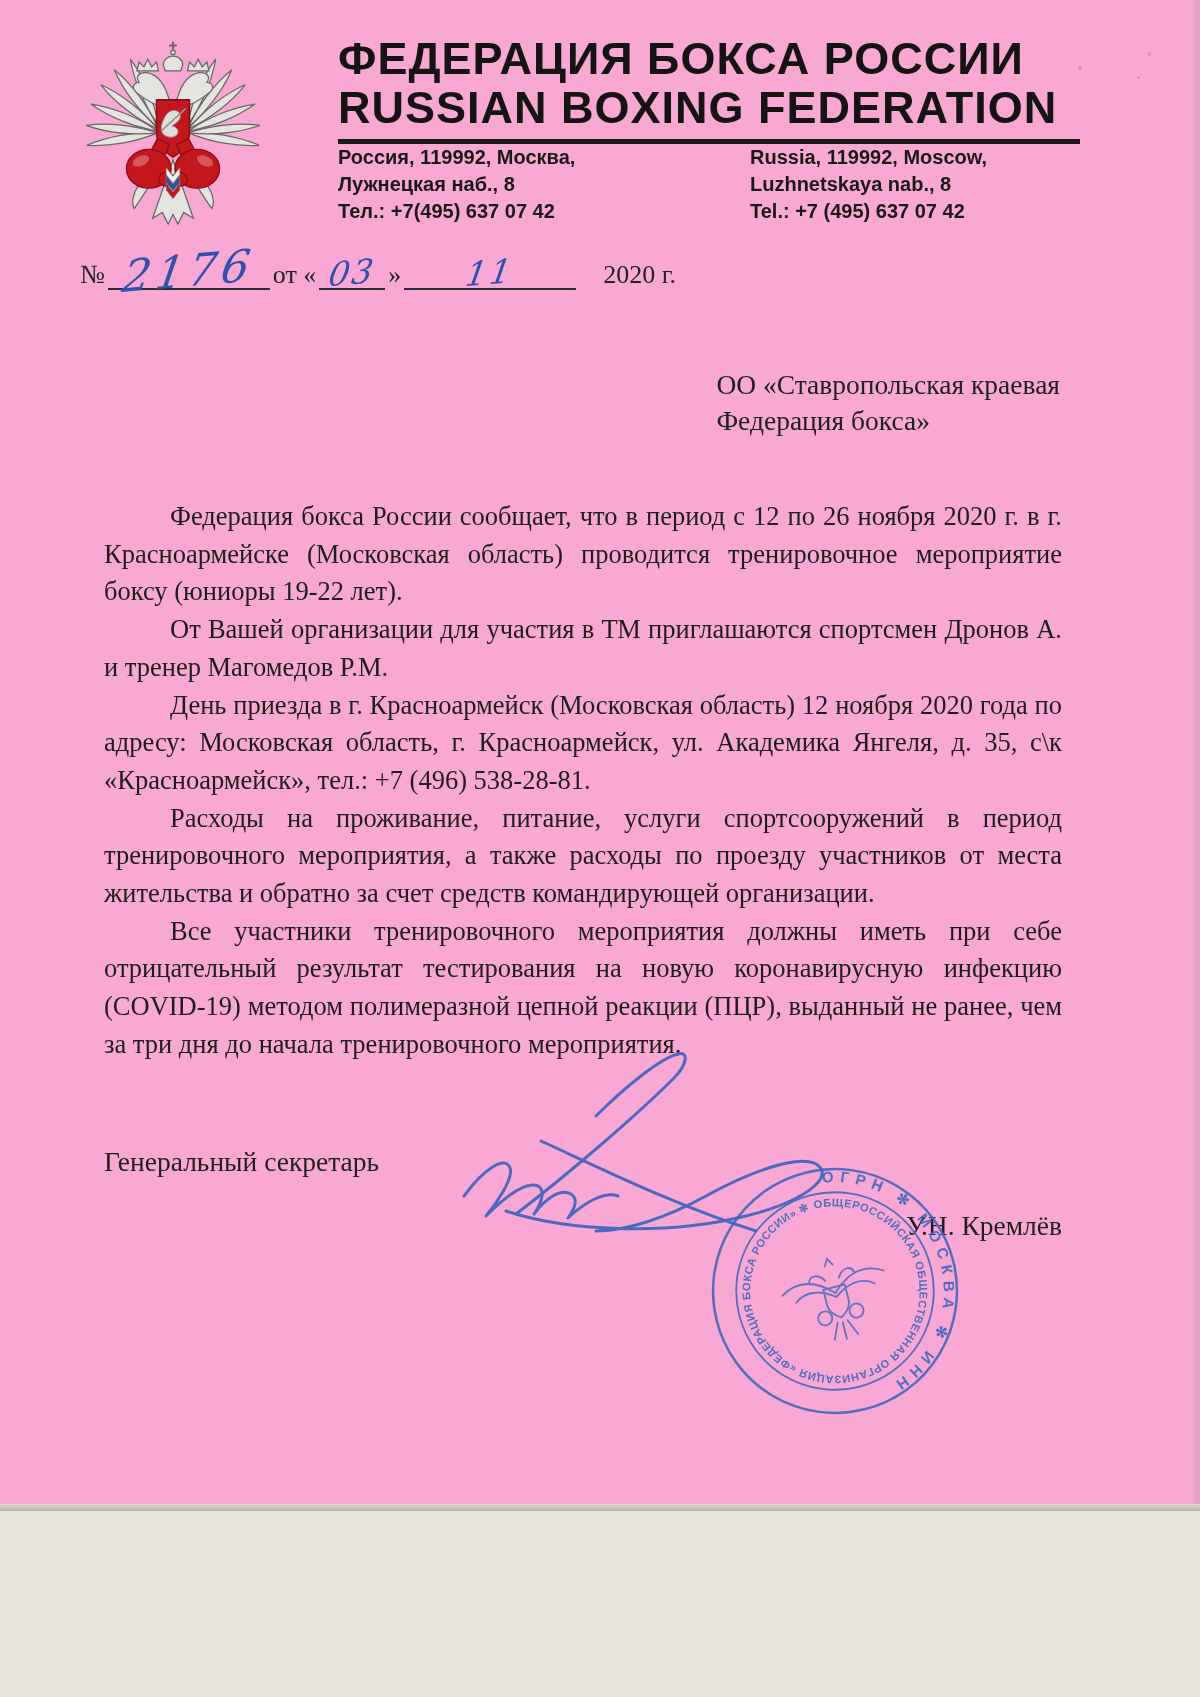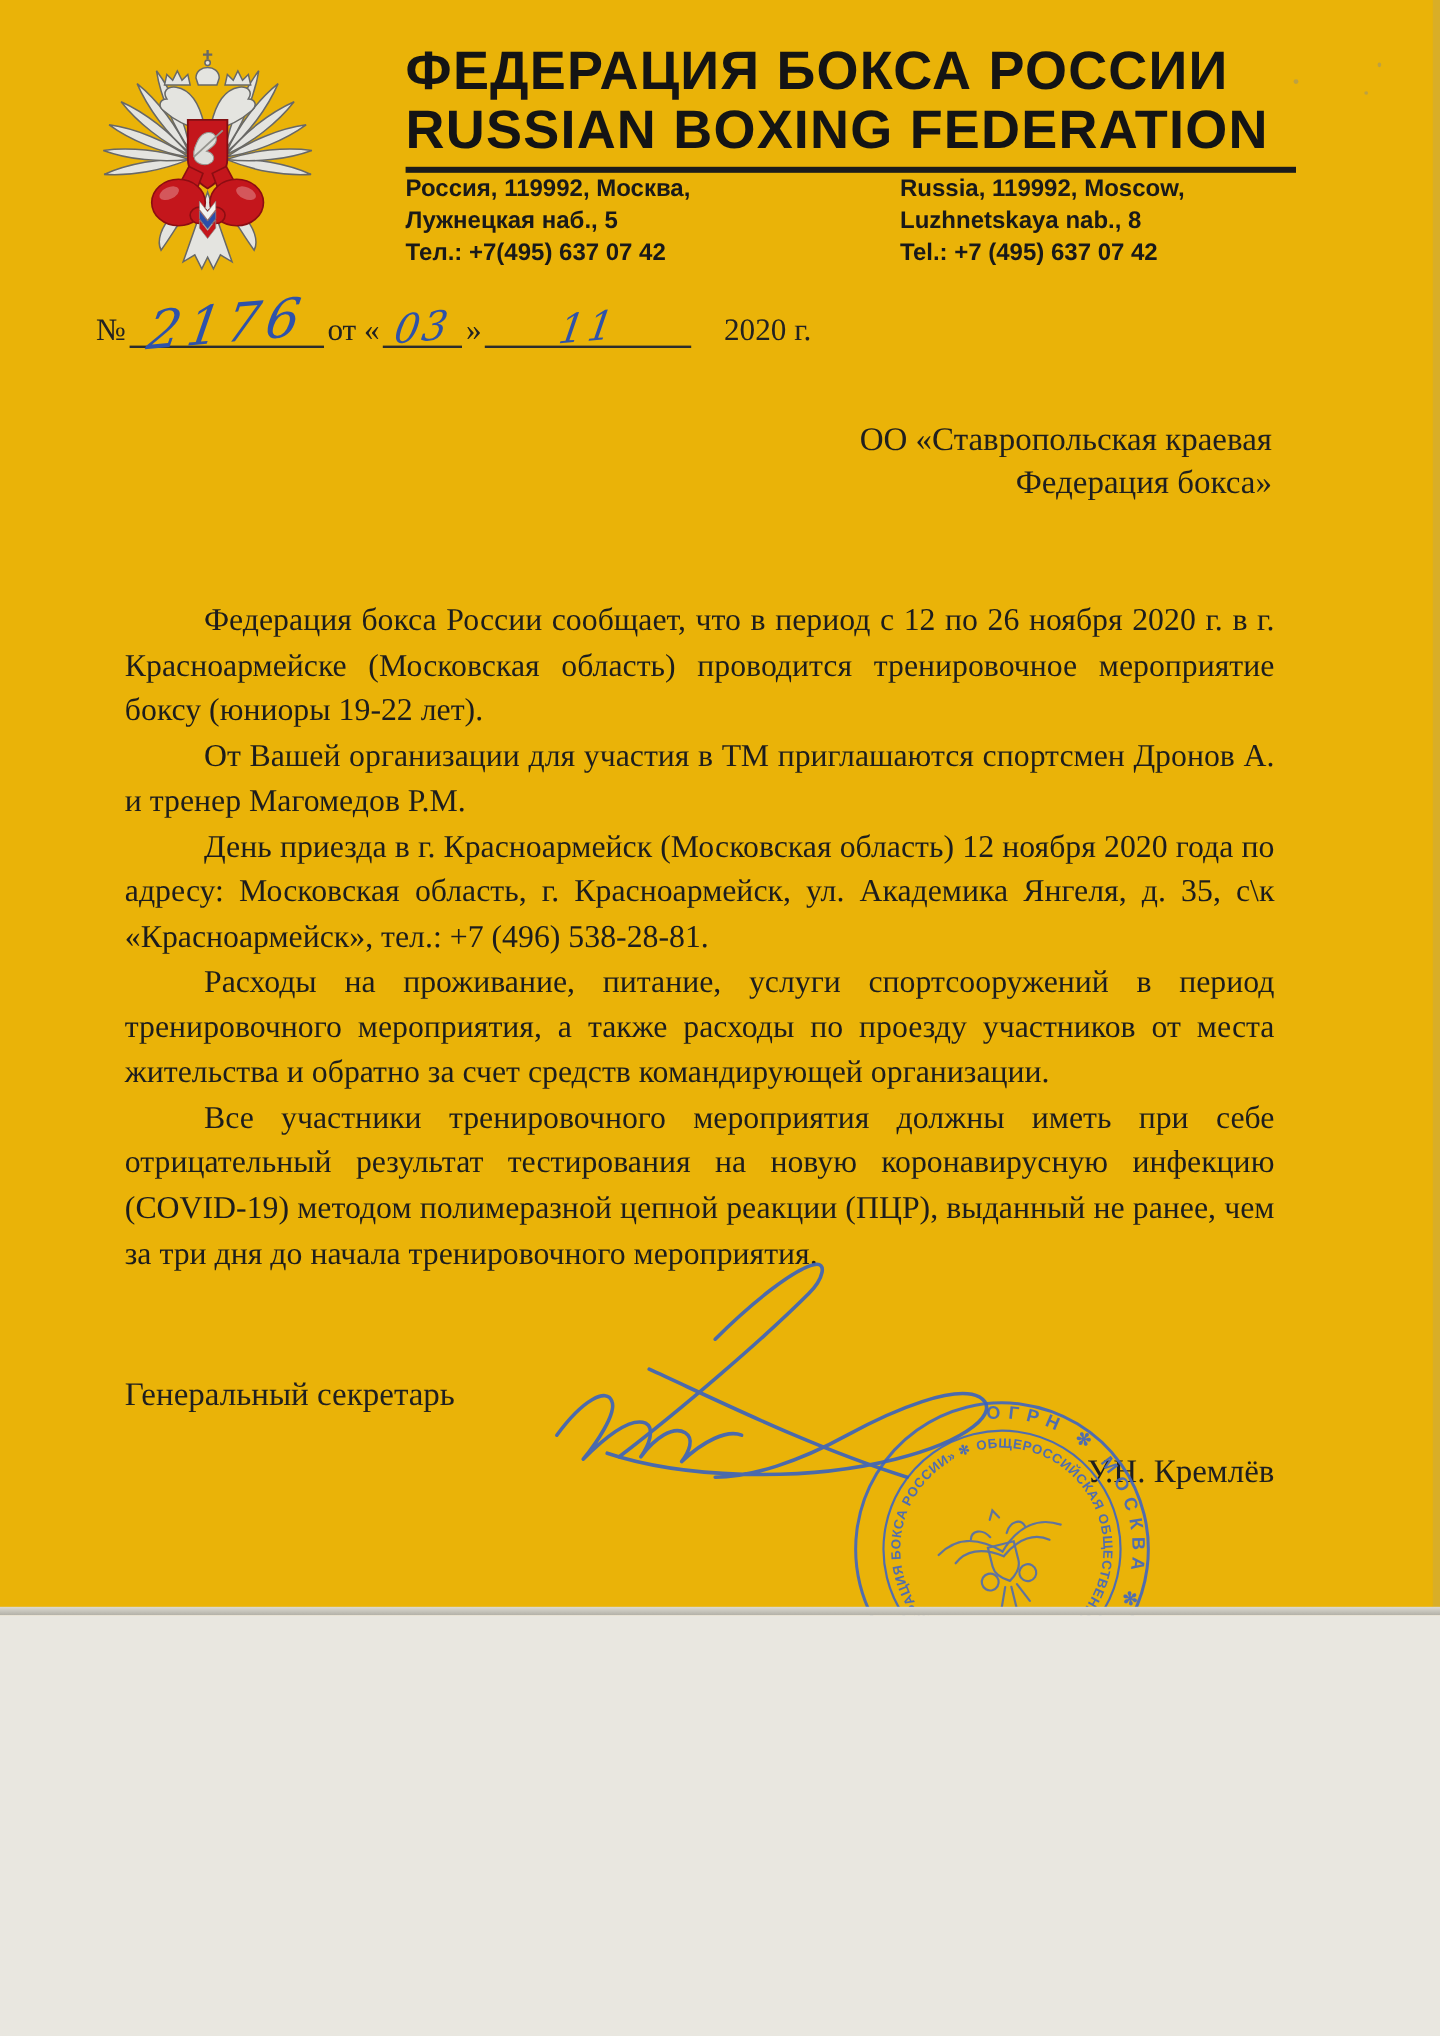--- a/index.html
+++ b/index.html
@@ -1,16 +1,16 @@
 <!DOCTYPE html>
 <html><head>
 <meta charset="utf-8">
 <style>
   html,body{margin:0;padding:0;background:#e9e7e0}
-  .page{position:relative;width:1200px;height:1346px;margin:0 auto;background:#eab308;
+  .page{position:relative;width:1200px;height:1511px;margin:0 auto;background:#f9a8d4;
         font-family:"Liberation Serif",serif;color:#1f1f1f;overflow:hidden}
 
   
   .emblem{position:absolute;left:76px;top:26px;width:194px;height:204px}
   .head{position:absolute;left:338px;top:34px;width:742px}
   .t1,.t2{font-family:"Liberation Sans",sans-serif;font-weight:700;font-size:45px;line-height:49px;
           letter-spacing:1px;color:#141414;white-space:nowrap}
   .rule{height:5px;background:#1b1b1b;margin-top:7px}
   .addr-row{display:flex;}
   .addr{width:412px;font-family:"Liberation Sans",sans-serif;font-weight:700;font-size:20px;
@@ -23,21 +23,21 @@
          vertical-align:bottom;margin:0 3px}
   .b1{width:162px}.b2{width:66px}.b3{width:172px}
   .hw{position:absolute;left:50%;bottom:-4px;transform:translateX(-50%) rotate(-5deg) skewX(-14deg);
       font-family:"DejaVu Serif",serif;font-style:italic;color:#2e52aa;white-space:nowrap}
   .hw-num{font-size:44px;letter-spacing:5px;bottom:-8px}
   .hw-day{font-size:33px;letter-spacing:2px}
   .hw-month{font-size:33px;letter-spacing:3px}
   .yr{margin-left:24px}
 
   
-  .recipient{position:absolute;top:348px;right:140px;text-align:right;font-size:27.5px;line-height:36px}
+  .recipient{position:absolute;top:367px;right:140px;text-align:left;font-size:27.5px;line-height:36px}
 
   
   .body-text{position:absolute;left:104px;top:498px;width:958px;font-size:26.5px;line-height:37.7px;
              text-align:justify;color:#1d1d1d}
   .body-text p{text-indent:66px;margin:0}
 
   
   .sig-title{position:absolute;left:104px;top:1146px;font-size:27.5px}
   .sig-name{position:absolute;right:138px;top:1210px;font-size:27.5px}
   .stamp{position:absolute;left:706px;top:1162px;width:258px;height:258px;transform:rotate(-14deg);opacity:.92}
@@ -110,21 +110,21 @@
     </g>
   </svg>
 
   <div class="head">
     <div class="t1">ФЕДЕРАЦИЯ БОКСА РОССИИ</div>
     <div class="t2">RUSSIAN BOXING FEDERATION</div>
     <div class="rule"></div>
     <div class="addr-row">
       <div class="addr">
           <div class="addr-line">Россия, 119992, Москва,</div>
-          <div class="addr-line">Лужнецкая наб., 5</div>
+          <div class="addr-line">Лужнецкая наб., 8</div>
           <div class="addr-line">Тел.: +7(495) 637 07 42</div>
         </div>
       <div class="addr addr-en">
           <div class="addr-line">Russia, 119992, Moscow,</div>
           <div class="addr-line">Luzhnetskaya nab., 8</div>
           <div class="addr-line">Tel.: +7 (495) 637 07 42</div>
         </div>
     </div>
   </div>
 

